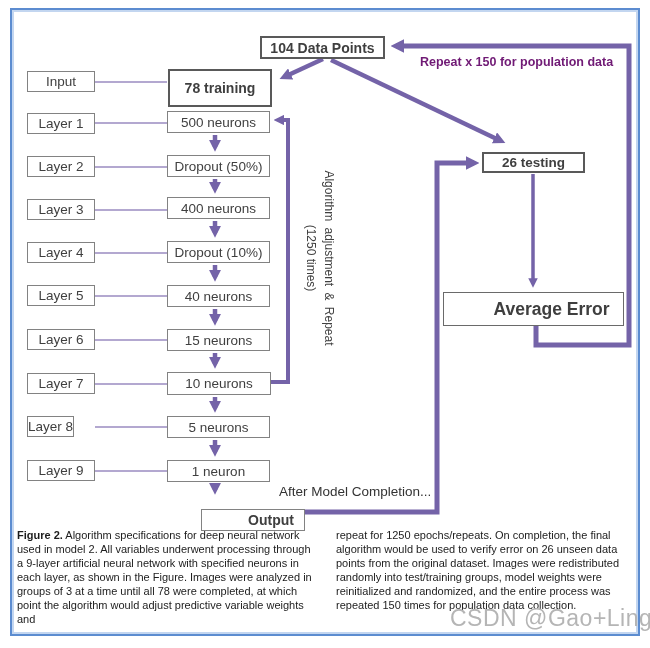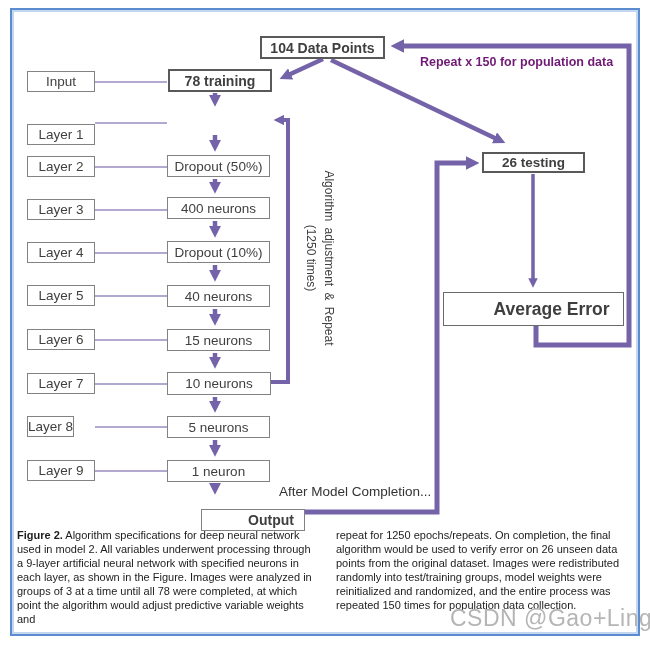--- a/index.html
+++ b/index.html
@@ -87,32 +87,33 @@
     <path d="M536 326 V345 H629 V46 H396" stroke="#7463a8" stroke-width="5" fill="none" marker-end="url(#ah)"></path>
 
     <path d="M272 512 H437 V163 H474" stroke="#7463a8" stroke-width="5" fill="none" marker-end="url(#ah)"></path>
 
     <path d="M533 174 V284" stroke="#7463a8" stroke-width="3.5" fill="none" marker-end="url(#ah)"></path>
   </svg>
 
   <div class="box dark" style="left:260px; top:36px; width:125px; height:23px; font-size:14px;">104 Data Points</div>
 
   <div class="box" style="left:27px; top:71px; width:68px; height:21px;">Input</div>
-  <div class="box dark" style="left:168px; top:69px; width:104px; height:23px; font-size:14px;">78 training</div>
+  <div class="box dark" style="left:168px; top:69px; width:104px; height:38px; font-size:14px;">78 training</div>
 
-  <div class="box" style="left:27px; top:124px; width:68px; height:21px;">Layer 1</div>
+  <div class="box" style="left:27px; top:113px; width:68px; height:21px;">Layer 1</div>
   <div class="box" style="left:27px; top:156px; width:68px; height:21px;">Layer 2</div>
   <div class="box" style="left:27px; top:199px; width:68px; height:21px;">Layer 3</div>
   <div class="box" style="left:27px; top:242px; width:68px; height:21px;">Layer 4</div>
   <div class="box" style="left:27px; top:285px; width:68px; height:21px;">Layer 5</div>
   <div class="box" style="left:27px; top:329px; width:68px; height:21px;">Layer 6</div>
   <div class="box" style="left:27px; top:373px; width:68px; height:21px;">Layer 7</div>
   <div class="box" style="left:27px; top:416px; width:47px; height:21px;">Layer 8</div>
   <div class="box" style="left:27px; top:460px; width:68px; height:21px;">Layer 9</div>
 
+  <div class="box" style="left:167px; top:111px; width:103px; height:22px;">500 neurons</div>
   <div class="box" style="left:167px; top:155px; width:103px; height:22px;">Dropout (50%)</div>
   <div class="box" style="left:167px; top:197px; width:103px; height:22px;">400 neurons</div>
   <div class="box" style="left:167px; top:241px; width:103px; height:22px;">Dropout (10%)</div>
   <div class="box" style="left:167px; top:285px; width:103px; height:22px;">40 neurons</div>
   <div class="box" style="left:167px; top:329px; width:103px; height:22px;">15 neurons</div>
   <div class="box" style="left:167px; top:372px; width:104px; height:23px;">10 neurons</div>
   <div class="box" style="left:167px; top:416px; width:103px; height:22px;">5 neurons</div>
   <div class="box" style="left:167px; top:460px; width:103px; height:22px;">1 neuron</div>
 
   <div class="box boldtext" style="left:169px; top:509px; width:104px; height:22px; font-size:14px;margin-left:32px;">Output</div>

